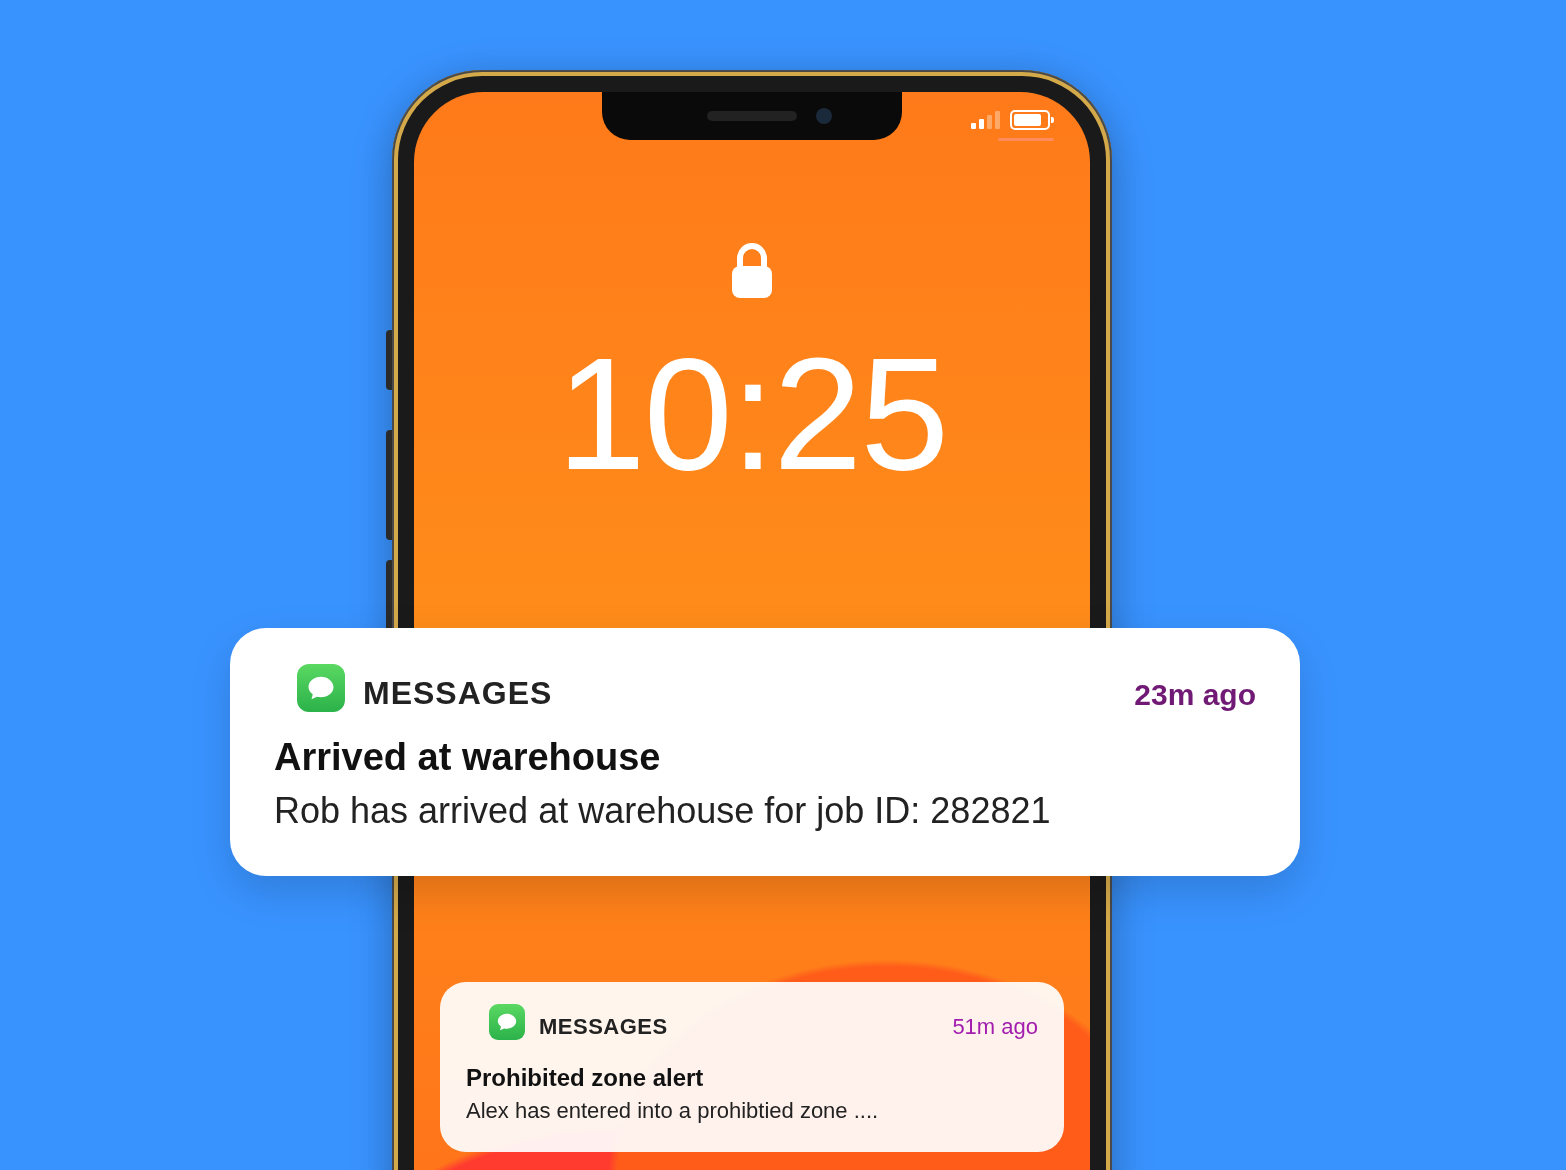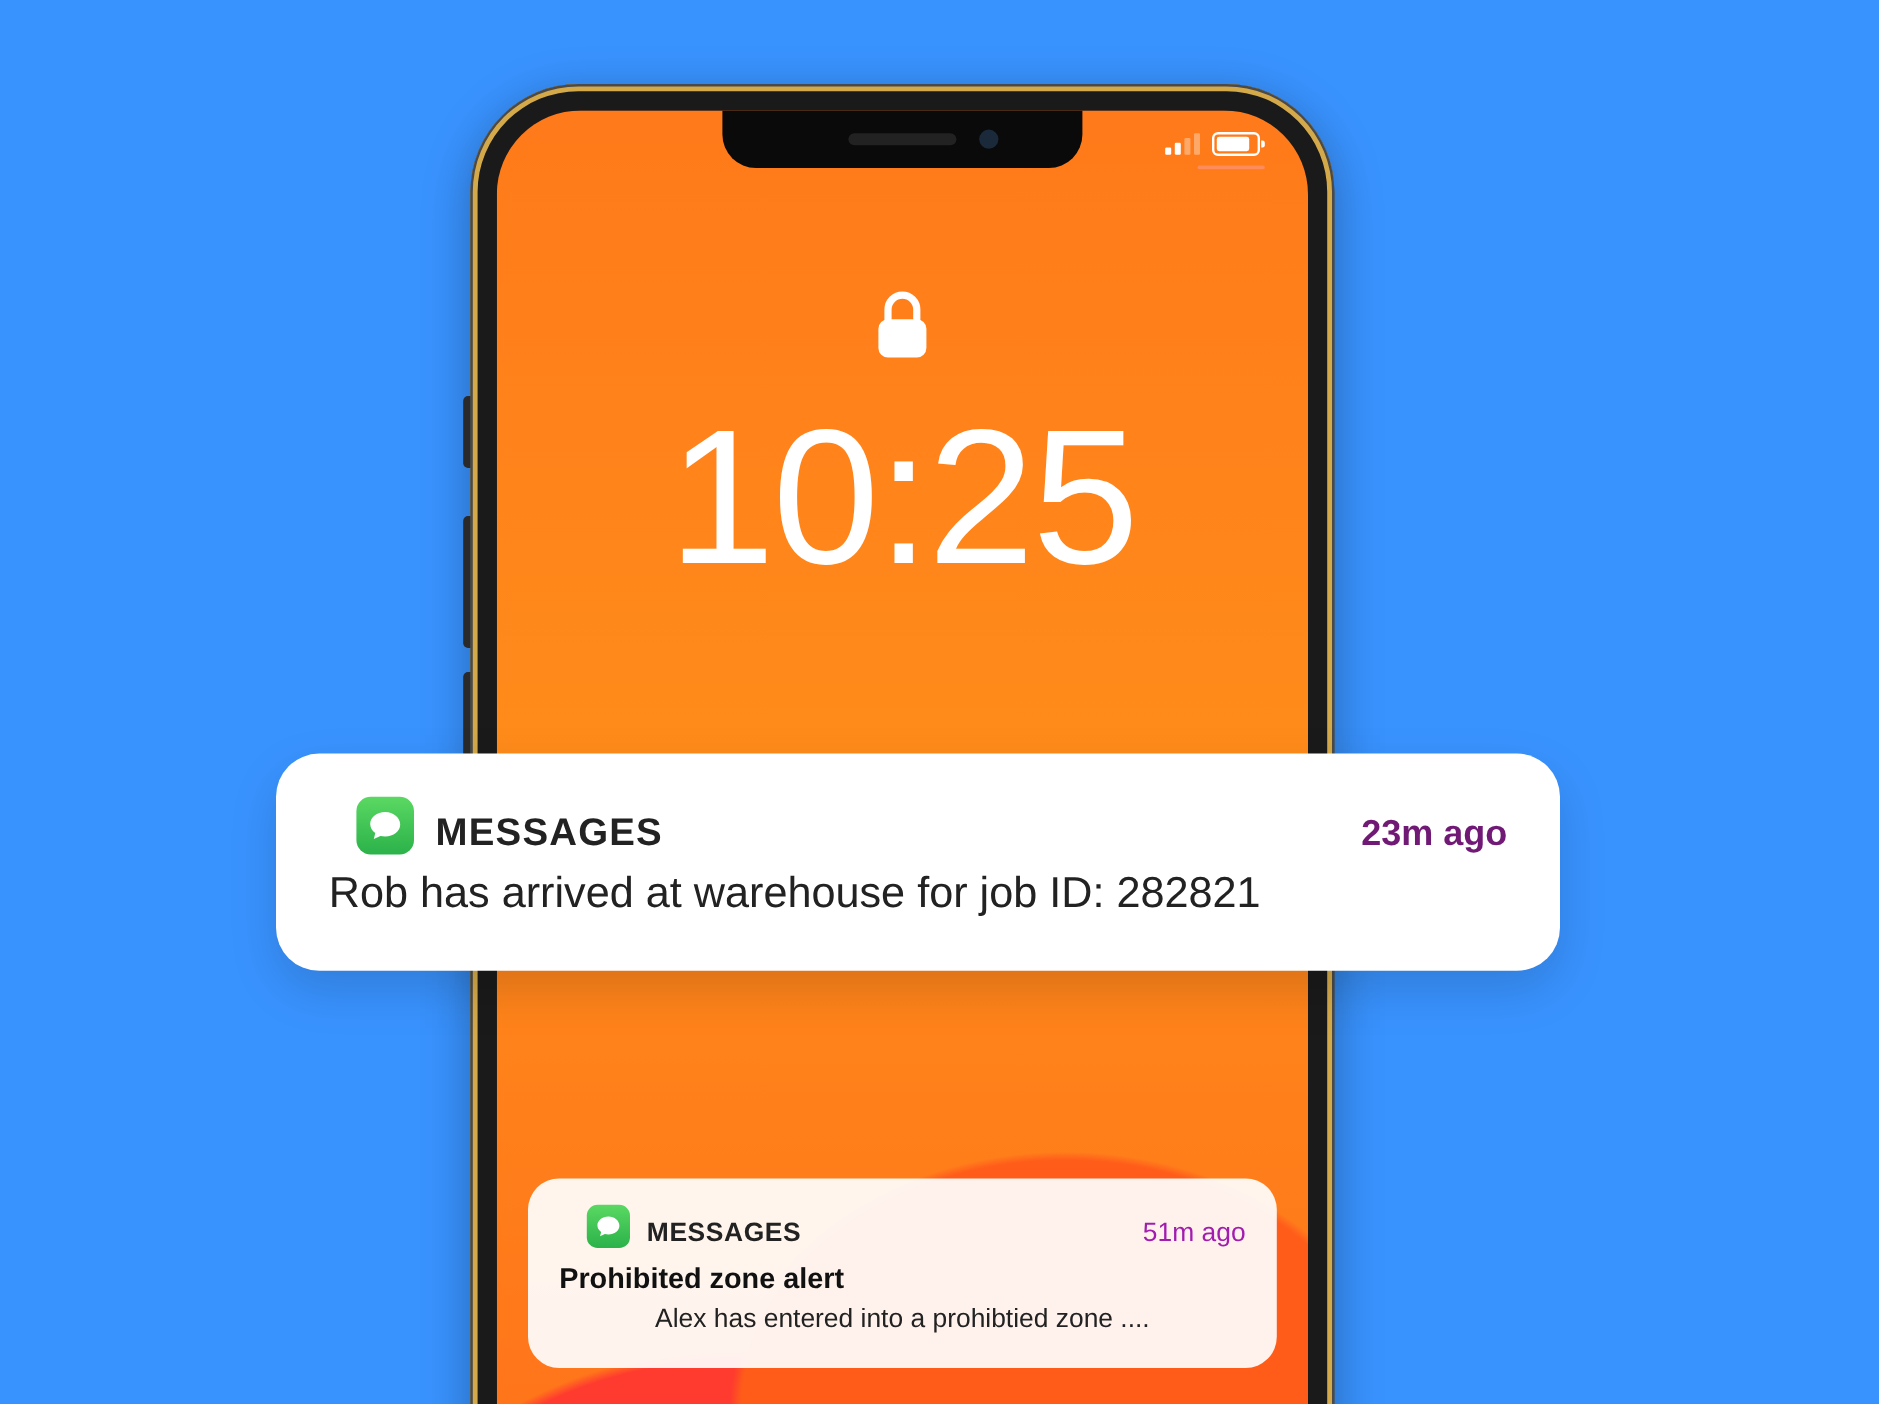--- a/index.html
+++ b/index.html
@@ -171,22 +171,22 @@
     background:rgba(255,255,255,0.92);
     border-radius:26px;
     padding:22px 26px 26px;
     color:#111;
     z-index:3;
   }
   .notif-small .notif-head{ gap:14px; }
   .notif-small .msg-icon{ width:36px; height:36px; border-radius:9px; }
   .notif-small .app-label{ font-size:22px; letter-spacing:.5px; }
   .notif-small .time-label{ font-size:22px; font-weight:500; color:#a21caf; }
-  .notif-small .notif-title{ font-size:24px; margin-top:12px; font-weight:700;}
-  .notif-small .notif-body{ font-size:22px; margin-top:4px;text-align:center; }
+  .notif-small .notif-title{ font-size:24px; font-weight:700;}
+  .notif-small .notif-body{ font-size:22px; margin-top:4px; }
 </style>
 </head>
 <body>
 
 <div class="phone">
   <div class="screen">
 
     <div class="notch">
       <div class="speaker"></div>
       <div class="cam"></div>
@@ -234,14 +234,15 @@
 <div class="notif-large">
   <div class="notif-head">
     <div class="msg-icon">
       <svg width="30" height="30" viewBox="0 0 24 24">
           <path fill="#fff" d="M12 3C6.5 3 2 6.6 2 11c0 2.4 1.3 4.5 3.4 6l-1 4 4.4-2c1 .2 2 .3 3.2.3 5.5 0 10-3.6 10-8S17.5 3 12 3z"></path>
         </svg>
     </div>
     <div class="app-label">MESSAGES</div>
     <div class="time-label">23m ago</div>
   </div>
+  <div class="notif-title">Arrived at warehouse</div>
   <div class="notif-body">Rob has arrived at warehouse for job ID: 282821</div>
 </div>
 
 </body></html>

